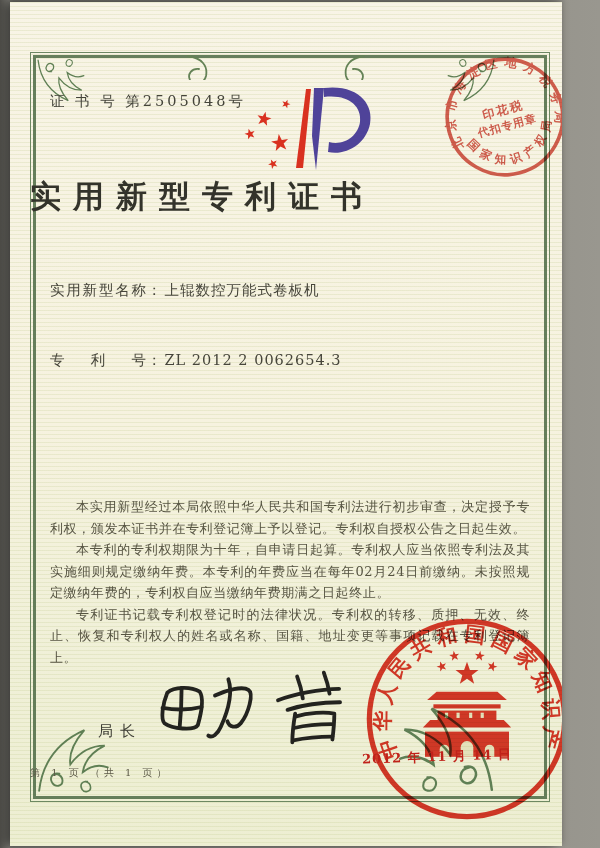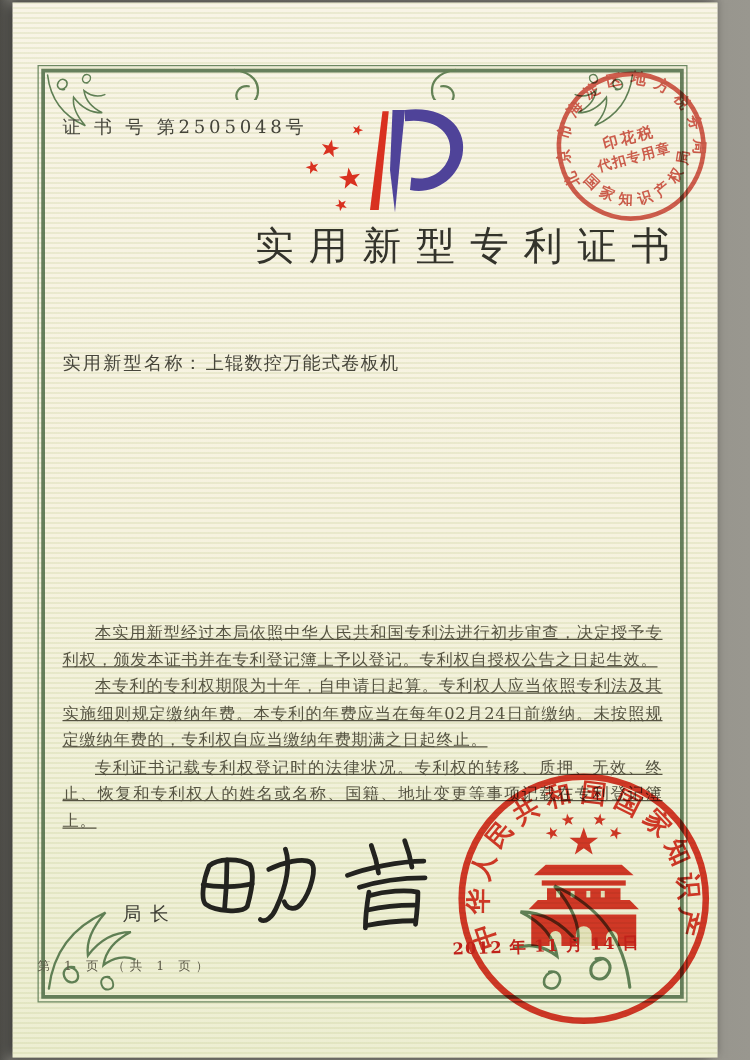--- a/index.html
+++ b/index.html
@@ -1,38 +1,38 @@
 <!DOCTYPE html>
 <html><head>
 <meta charset="utf-8">
 <style>
   html,body{margin:0;padding:0;}
   body{width:600px;height:848px;overflow:hidden;
        background:linear-gradient(90deg,#55544f 0%,#7d7c76 1.5%,#99978f 100%);
        font-family:"DejaVu Serif","Liberation Serif",serif;}
   .photo{position:relative;width:600px;height:848px;}
-  .paper{position:absolute;left:10px;top:2px;width:564px;height:844px;overflow:hidden;
+  .paper{position:absolute;left:10px;top:2px;width:508px;height:844px;overflow:hidden;
          background:
            repeating-linear-gradient(180deg, rgba(186,198,132,0.22) 0px, rgba(186,198,132,0.22) 1px, rgba(0,0,0,0) 1px, rgba(0,0,0,0) 4px),
            linear-gradient(180deg,#f8f4e6 0%,#f6f2df 50%,#f0f0d8 78%,#edeed2 100%);
-         box-shadow:-7px 0 10px rgba(20,20,18,.5), 0 -3px 6px rgba(20,20,18,.25);}
+         box-shadow:-7px 0 10px rgba(20,20,18,.5), 0 -3px 6px rgba(20,20,18,.25);padding-left:44px;}
   .frame{position:absolute;left:20px;top:50px;width:518px;height:748px;
          border:1px solid #6d8862;z-index:1;}
   .frame-inner{position:absolute;inset:2px;border:3px solid #4c6a44;opacity:.85;}
   .cert-number{position:absolute;left:40px;top:90px;font-size:14.5px;letter-spacing:3px;color:#44443a;z-index:2;}
   .logo{position:absolute;left:216px;top:74px;z-index:2;}
-  .title{position:absolute;left:20px;top:174px;width:518px;text-align:right;
-         font-size:31px;font-weight:400;letter-spacing:12px;color:#33332b;z-index:2;}
+  .title{position:absolute;left:20px;top:174px;width:518px;text-align:left;
+         font-size:31px;font-weight:700;letter-spacing:12px;color:#33332b;z-index:2;}
   .fields{position:absolute;left:40px;top:252px;right:58px;z-index:2;}
   .field-row{height:43px;font-size:14.5px;color:#46453a;letter-spacing:1px;white-space:nowrap;margin-top:27px;}
   .flabel{display:inline-block;width:97px;text-align:justify;text-align-last:justify;vertical-align:top;}
   .fcolon{display:inline-block;margin-right:2px;}
   .paras{position:absolute;left:40px;top:494px;width:480px;z-index:2;}
   .paras p{margin:0;text-indent:2em;font-size:13px;line-height:1.66;color:#565442;
-           letter-spacing:.6px;text-align:justify;text-decoration:underline;}
+           letter-spacing:.6px;text-align:justify;}
   .director{position:absolute;left:88px;top:700px;font-size:15px;letter-spacing:7px;color:#3c3c33;z-index:3;margin-top:20px;}
   .signature{position:absolute;left:142px;top:660px;z-index:3;}
   .seal-bottom{position:absolute;left:352px;top:612px;z-index:5;mix-blend-mode:multiply;opacity:.92;}
   .seal-date{position:absolute;left:352px;top:746px;z-index:6;font-size:13px;letter-spacing:1px;
              color:#c0221a;transform:rotate(-2deg);font-weight:600;}
   .seal-top{position:absolute;left:432px;top:52px;z-index:5;transform:rotate(-15deg);
             mix-blend-mode:multiply;opacity:.85;}
   .footer{position:absolute;left:20px;top:764px;width:518px;text-align:left;
           font-size:10px;letter-spacing:4px;color:#5c5a48;z-index:2;}
   .orn{position:absolute;z-index:1;}
@@ -100,20 +100,23 @@
         <path d="M98,12 C132,8 148,28 144,48 C140,68 120,80 102,76 L103,66 C118,70 132,60 134,46 C136,30 122,18 98,21 Z"></path>
       </g>
     </svg>
 
     <div class="title">实用新型专利证书</div>
 
     <div class="fields">
       <div class="field-row">
         <span class="flabel">实用新型名称</span><span class="fcolon">：</span><span>上辊数控万能式卷板机</span>
       </div>
+      <div class="field-row">
+        <span class="flabel">专利号</span><span class="fcolon">：</span><span>ZL 2012 2 0062654.3</span>
+      </div>
     </div>
 
     <div class="paras">
       <p>本实用新型经过本局依照中华人民共和国专利法进行初步审查，决定授予专利权，颁发本证书并在专利登记簿上予以登记。专利权自授权公告之日起生效。</p>
       <p>本专利的专利权期限为十年，自申请日起算。专利权人应当依照专利法及其实施细则规定缴纳年费。本专利的年费应当在每年02月24日前缴纳。未按照规定缴纳年费的，专利权自应当缴纳年费期满之日起终止。</p>
       <p>专利证书记载专利权登记时的法律状况。专利权的转移、质押、无效、终止、恢复和专利权人的姓名或名称、国籍、地址变更等事项记载在专利登记簿上。</p>
     </div>
 
     <div class="director">局长</div>
 

